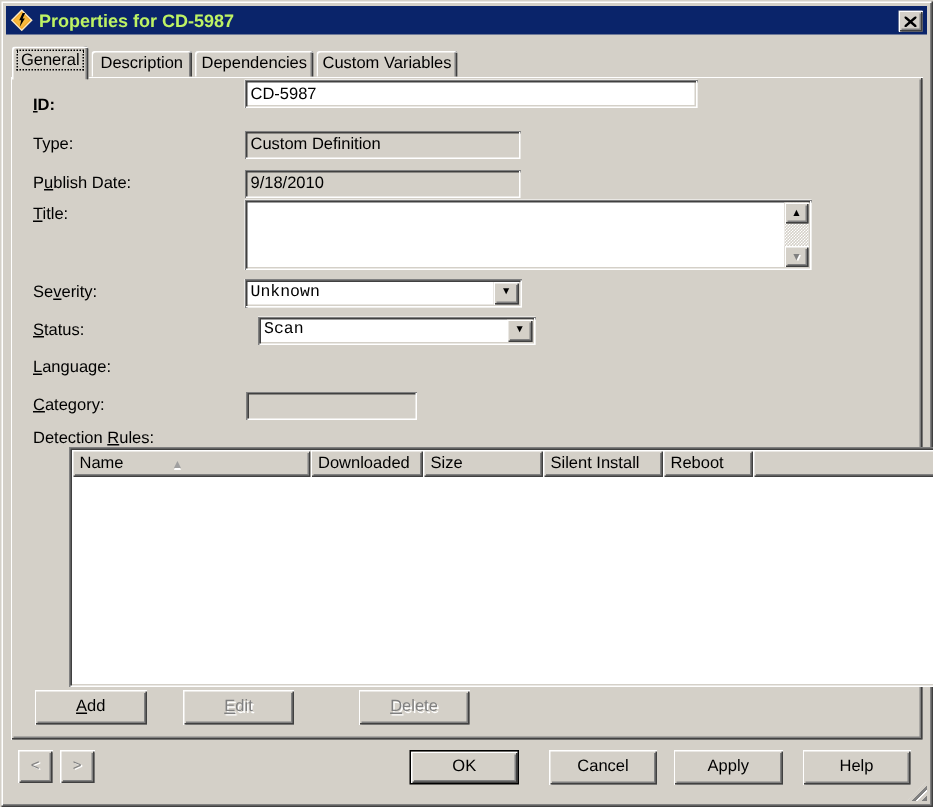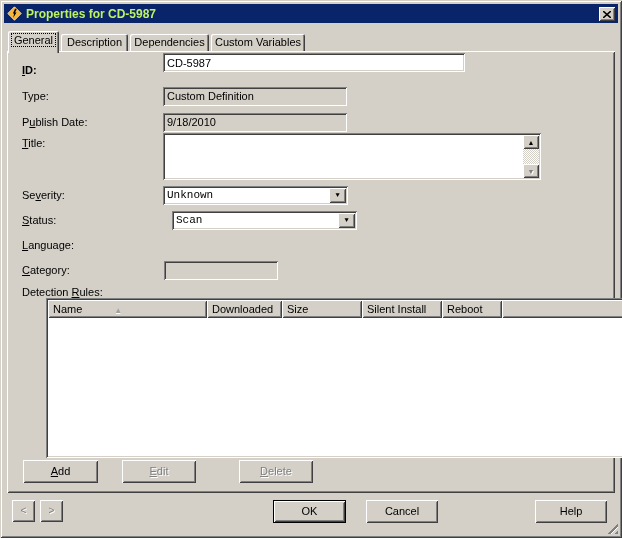--- a/index.html
+++ b/index.html
@@ -201,16 +201,17 @@
 
   <div class="btn" style="left:23px;top:460px;width:75px;height:23px;z-index:2;"><span></span><span class="ac">A</span><span>dd</span></div>
   <div class="btn disabled" style="left:110px;top:460px;width:74px;height:23px;z-index:2;margin-left:12px;"><span></span><span class="ac">E</span><span>dit</span></div>
   <div class="btn disabled" style="left:195px;top:460px;width:74px;height:23px;z-index:2;margin-left:44px;"><span></span><span class="ac">D</span><span>elete</span></div>
 
   <div class="btn navbtn disabled" style="left:12px;top:500px;width:23px;height:22px;"><span>&lt;</span></div>
   <div class="btn navbtn disabled" style="left:40px;top:500px;width:23px;height:22px;"><span>&gt;</span></div>
 
   <div class="btn default" style="left:273px;top:500px;width:73px;height:23px;">OK</div>
   <div class="btn" style="left:366px;top:500px;width:72px;height:23px;">Cancel</div>
+  <div class="btn" style="left:449px;top:500px;width:73px;height:23px;">Apply</div>
   <div class="btn" style="left:535px;top:500px;width:72px;height:23px;">Help</div>
 
   <div class="grip"></div>
 </div>
 
 </body></html>

